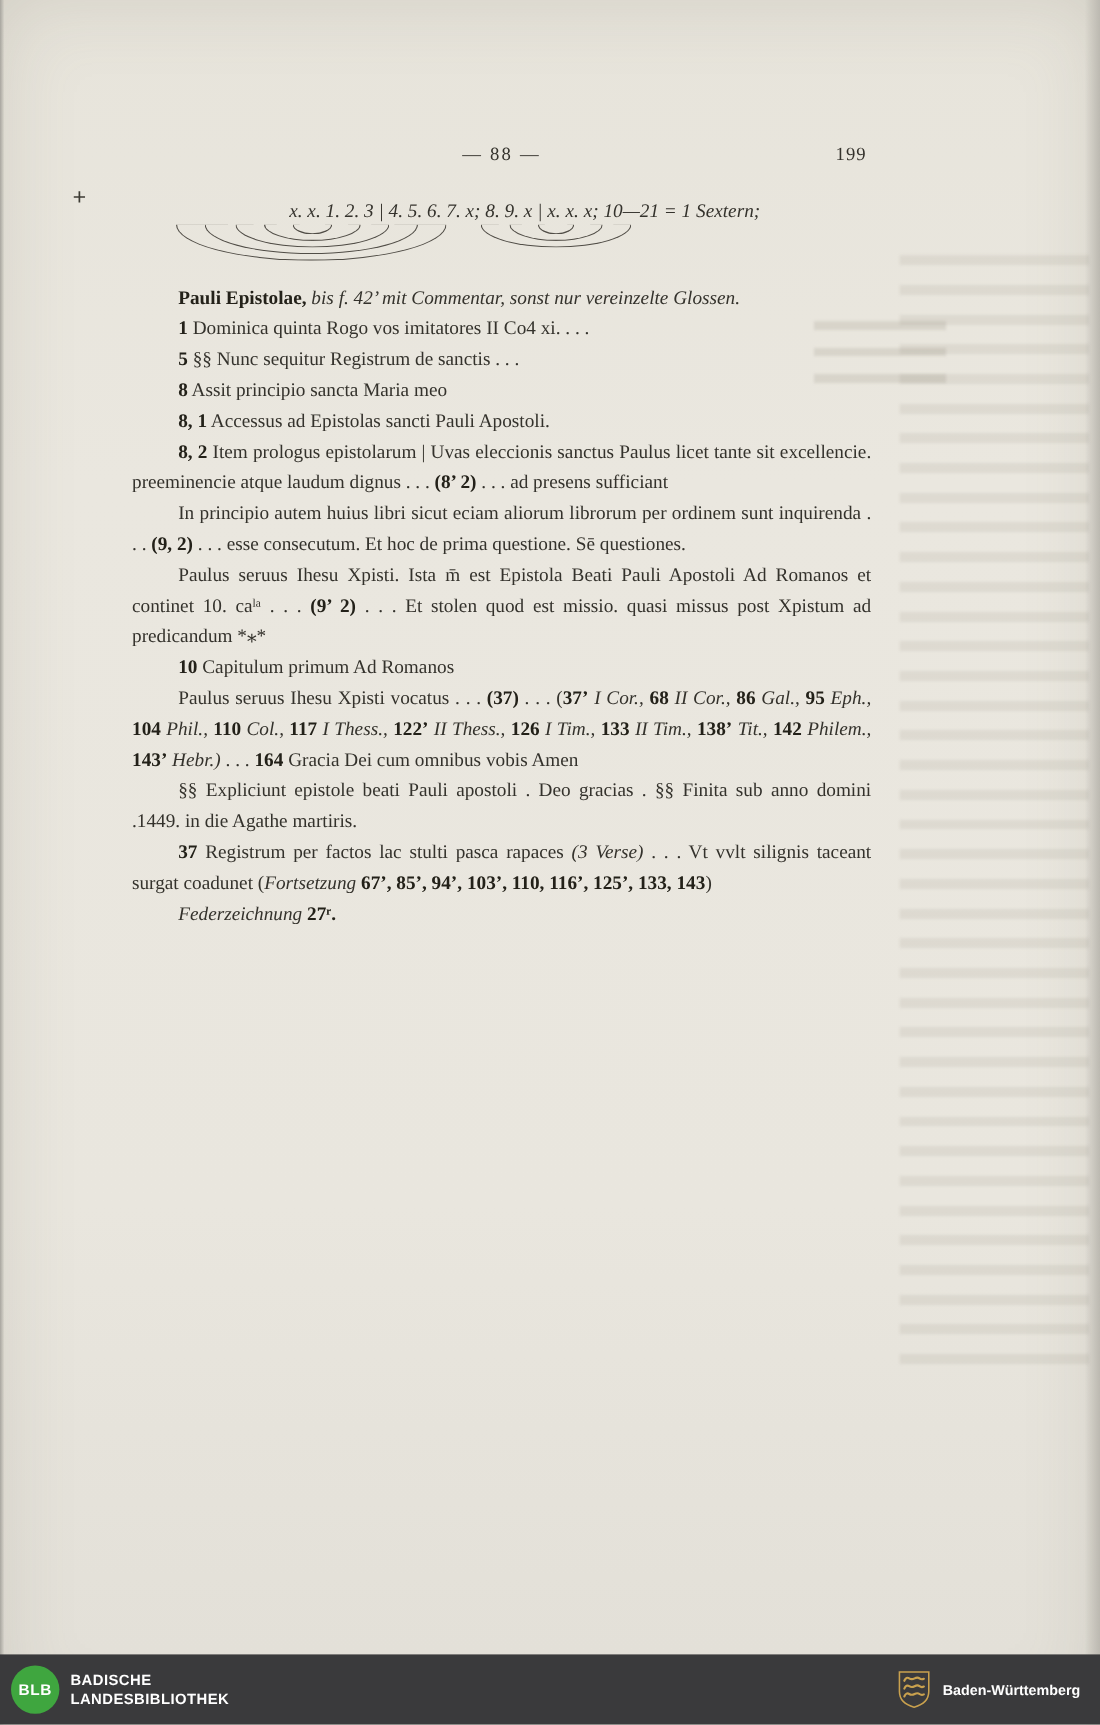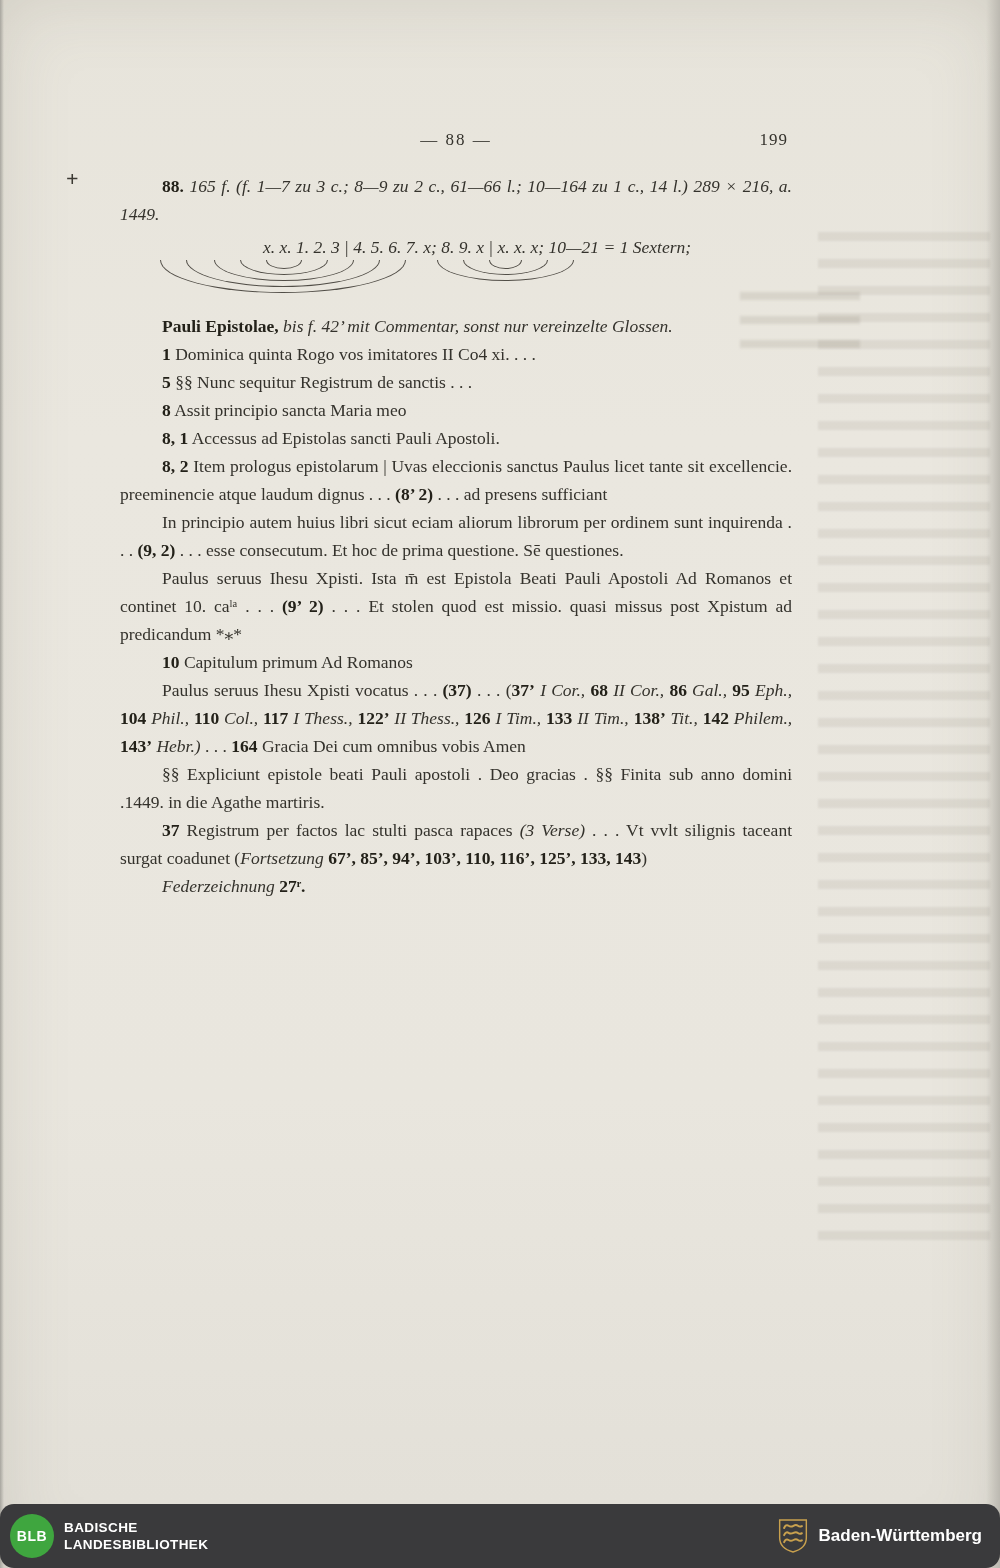--- a/index.html
+++ b/index.html
@@ -58,58 +58,56 @@
     border:1.3px solid rgba(48,45,38,.82);
     border-top:none;
     border-radius:0 0 50% 50% / 0 0 100% 100%;
   }
   #collation-line2{margin-bottom:6px;}
   .footer{
     position:absolute;left:0;bottom:0;width:100%;height:64px;
     background:#3a3a3c;
     display:flex;align-items:center;
     font-family:"Liberation Sans","DejaVu Sans",sans-serif;
-    border-radius:14px;
   }
   .blb-badge{
     width:44px;height:44px;border-radius:50%;
     background:#3fa63f;
     margin-left:10px;
     display:flex;align-items:center;justify-content:center;
     color:#ffffff;font-weight:bold;font-size:14px;letter-spacing:.5px;
     flex:0 0 auto;
   }
   .libname{
     margin-left:10px;color:#ffffff;font-weight:bold;
     font-size:13.5px;line-height:17px;letter-spacing:.4px;
   }
   .bw{margin-left:auto;display:flex;align-items:center;gap:10px;padding-right:18px;}
   .coat{display:block;}
-  .bw-name{color:#ffffff;font-weight:bold;font-size:17px;}
+  .bw-name{color:#ffffff;font-weight:bold;font-size:13px;}
 </style>
 </head>
 <body>
 
 <div class="page">
 
   <div class="edge-left"></div>
   <div class="edge-right"></div>
   <div class="bleed"></div>
   <div class="bleed2"></div>
 
   <div class="margin-mark">+</div>
 
   <div class="textblock">
 
     <div class="pagehead">
       <span class="head-center">— 88 —</span>
       <span class="head-page">199</span>
     </div>
 
-    <p class="para" id="entry-heading"><span class="b">88.</span><span> </span><span class="i">165 f. (f. 1—7 zu 3 c.; 8—9 zu 2 c., 61—66 l.; 10—164 zu 1 c., 14 l.) 289 × 216, a. 1449.</span></p>
 
     <p class="para nowrap i" id="collation-line">x. x. 1. 2. 3 | 4. 5. 6. 7. x;  8. 9. x | x. x. x;  10—21 = 1 Sextern;</p>
 
     <div class="arcs">
       <div class="arc" style="left:146px;width:34px;height:8px"></div>
       <div class="arc" style="left:120px;width:86px;height:14px"></div>
       <div class="arc" style="left:94px;width:138px;height:20px"></div>
       <div class="arc" style="left:66px;width:192px;height:26px"></div>
       <div class="arc" style="left:40px;width:244px;height:32px"></div>
       <div class="arc" style="left:369px;width:31px;height:8px"></div>

